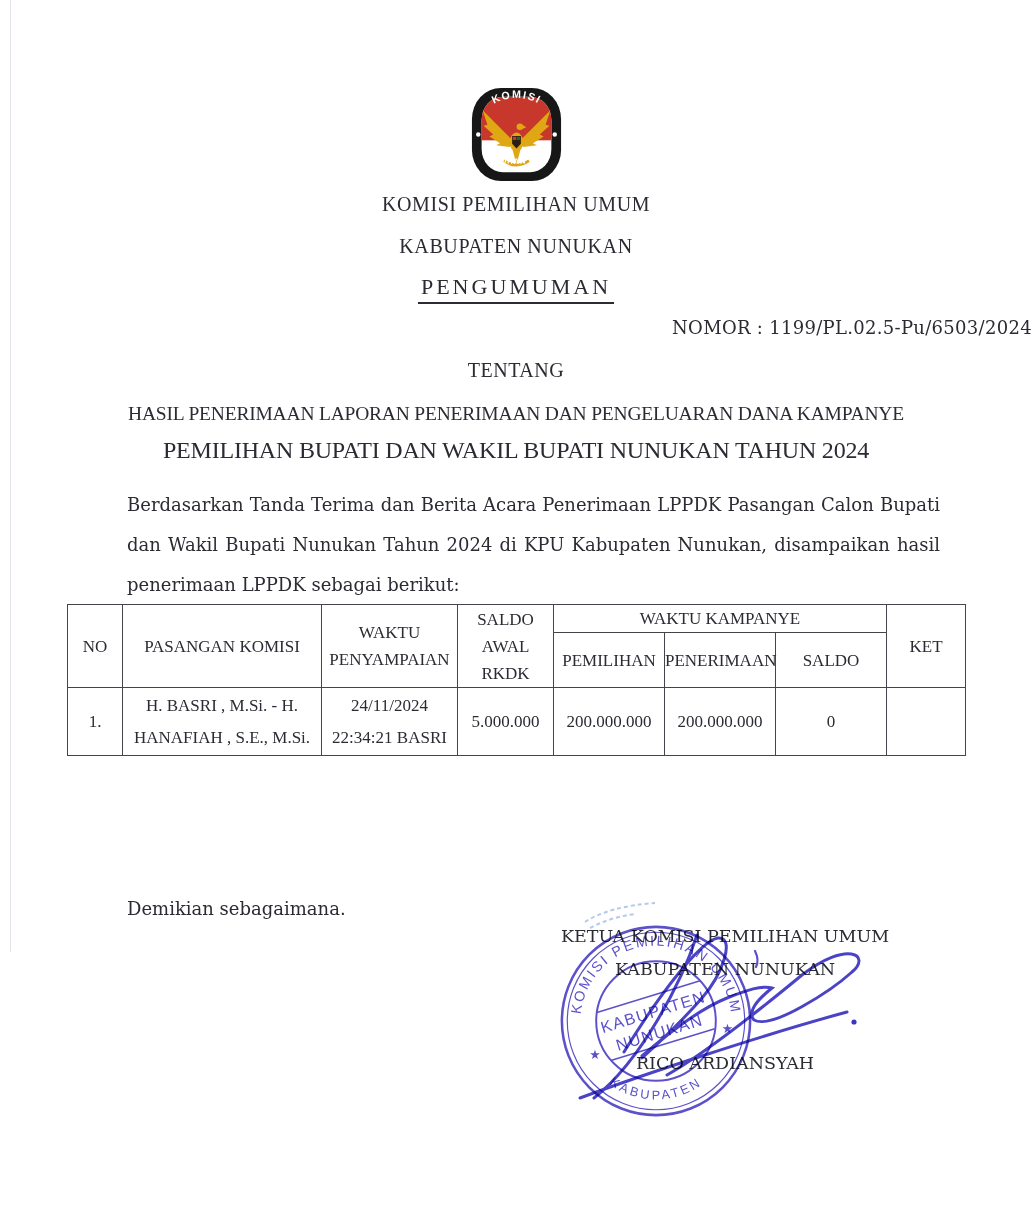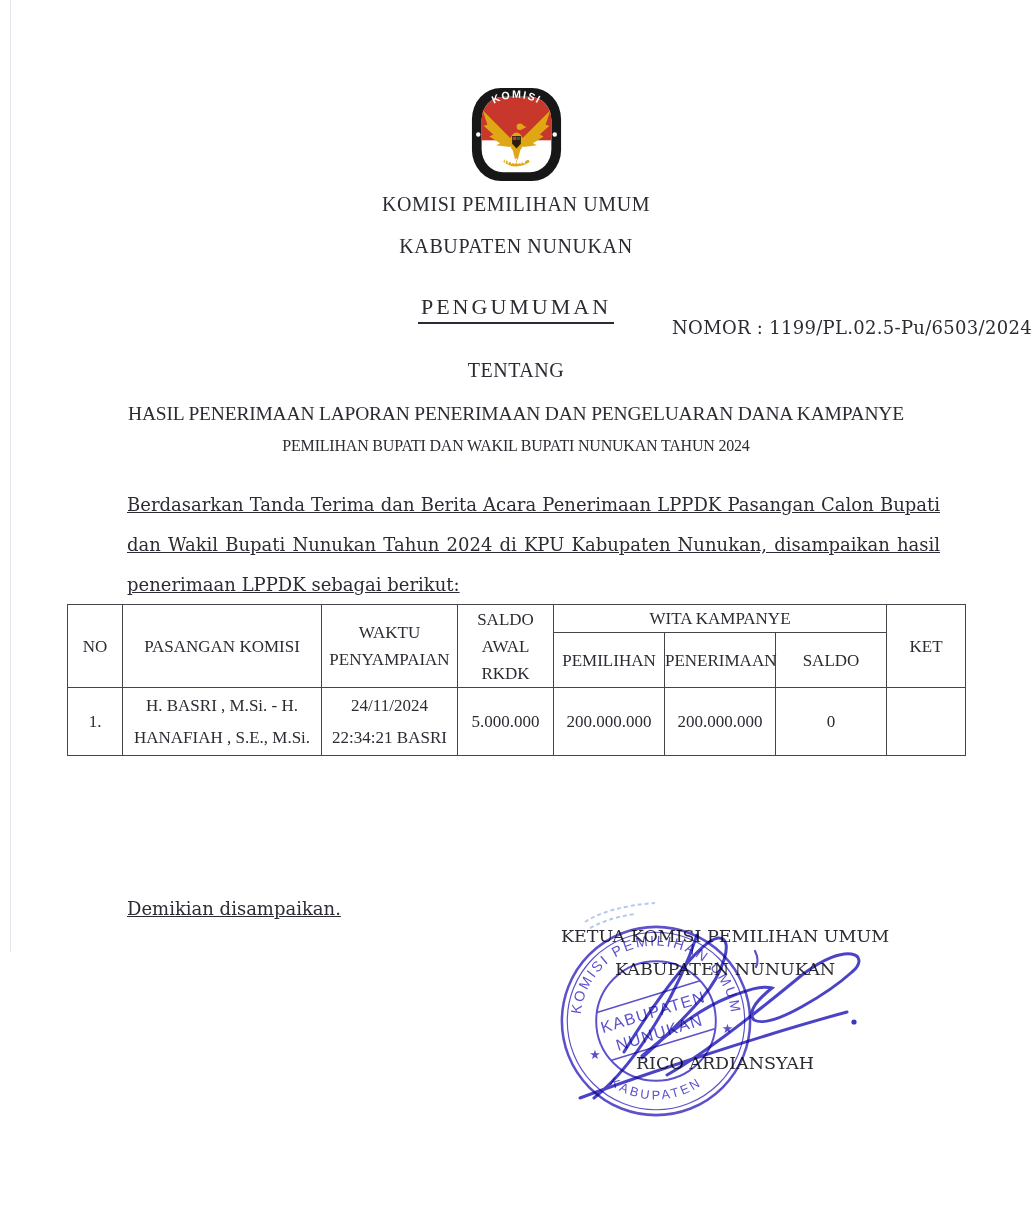--- a/index.html
+++ b/index.html
@@ -12,28 +12,28 @@
     position:absolute; left:10px; top:0; width:1px; height:952px;
     background:#dcdce6; opacity:.8;
   }
   .centered { position:absolute; left:0; width:100%; text-align:center; }
 
   
   .logo { position:absolute; left:470px; top:86px; width:93px; height:97px; }
   .h-org1 { top:193px; font-family:"Liberation Serif",serif; font-size:20px; letter-spacing:.6px; }
   .h-org2 { top:235px; font-family:"Liberation Serif",serif; font-size:20px; letter-spacing:.6px; }
   .h-doc  { top:274px; font-family:"Liberation Serif",serif; font-size:22px; letter-spacing:3px; }
-  .h-doc span { display:inline-block; border-bottom:2px solid #2b2b33; padding:0 3px 2px;margin-top:20px; }
+  .h-doc span { display:inline-block; border-bottom:2px solid #2b2b33; padding:0 3px 2px; }
   .h-num  { top:317px; font-size:18px; letter-spacing:.3px;text-align:right; }
   .h-about{ top:359px; font-family:"Liberation Serif",serif; font-size:20px; letter-spacing:.5px; }
   .h-t1   { top:403px; font-family:"Liberation Serif",serif; font-size:19.5px; letter-spacing:-0.2px; }
-  .h-t2   { top:437px; font-family:"Liberation Serif",serif; font-size:16px; letter-spacing:-0.2px; }
-
-  
-  .para { position:absolute; left:127px; width:813px; font-size:18px; line-height:40px; text-align:justify;text-decoration:underline; }
+  .h-t2   { top:437px; font-family:"Liberation Serif",serif; font-size:24px; letter-spacing:-0.2px; }
+
+  
+  .para { position:absolute; left:127px; width:813px; font-size:18px; line-height:40px; text-align:justify; }
   .p1 { top:485px; }
   .p2 { top:775px; }
   .p3 { top:889px; text-align:left; }
 
   
   .tbl-wrap { position:absolute; left:67px; top:604px; }
   table.lppdk {
     border-collapse:collapse; table-layout:fixed; width:899px;
     font-family:"Liberation Serif",serif; font-size:17px; color:#2b2b33;
   }
@@ -116,21 +116,21 @@
         <th class="c-pc" rowspan="2">PASANGAN KOMISI</th>
         <th class="c-wk" rowspan="2">
           <div>WAKTU</div>
           <div>PENYAMPAIAN</div>
         </th>
         <th class="c-sa" rowspan="2">
           <div>SALDO</div>
           <div>AWAL</div>
           <div>RKDK</div>
         </th>
-        <th colspan="3">WITA KAMPANYE</th>
+        <th colspan="3">WAKTU KAMPANYE</th>
         <th class="c-kt" rowspan="2">KET</th>
       </tr>
       <tr class="hdr2">
         <th class="c-pn">PEMILIHAN</th>
         <th class="c-pg">PENERIMAAN</th>
         <th class="c-sd">SALDO</th>
       </tr>
       <tr class="data">
         <td>1.</td>
         <td>
@@ -144,21 +144,21 @@
         <td>5.000.000</td>
         <td>200.000.000</td>
         <td>200.000.000</td>
         <td>0</td>
         <td></td>
       </tr>
     </tbody>
       </table>
   </div>
 
-  <div class="para p3">Demikian disampaikan.</div>
+  <div class="para p3">Demikian sebagaimana.</div>
 
   <div class="sig-t1">KETUA KOMISI PEMILIHAN UMUM</div>
   <div class="sig-t2">KABUPATEN NUNUKAN</div>
   <div class="sig-nm">RICO ARDIANSYAH</div>
 
   <svg class="stamp-svg" viewBox="0 0 204 204">
     <g stroke="#4f43c6" fill="none">
       <circle cx="102" cy="102" r="96" stroke-width="2.6"></circle>
       <circle cx="102" cy="102" r="90.5" stroke-width="1.2"></circle>
       <circle cx="102" cy="102" r="61" stroke-width="2"></circle>

